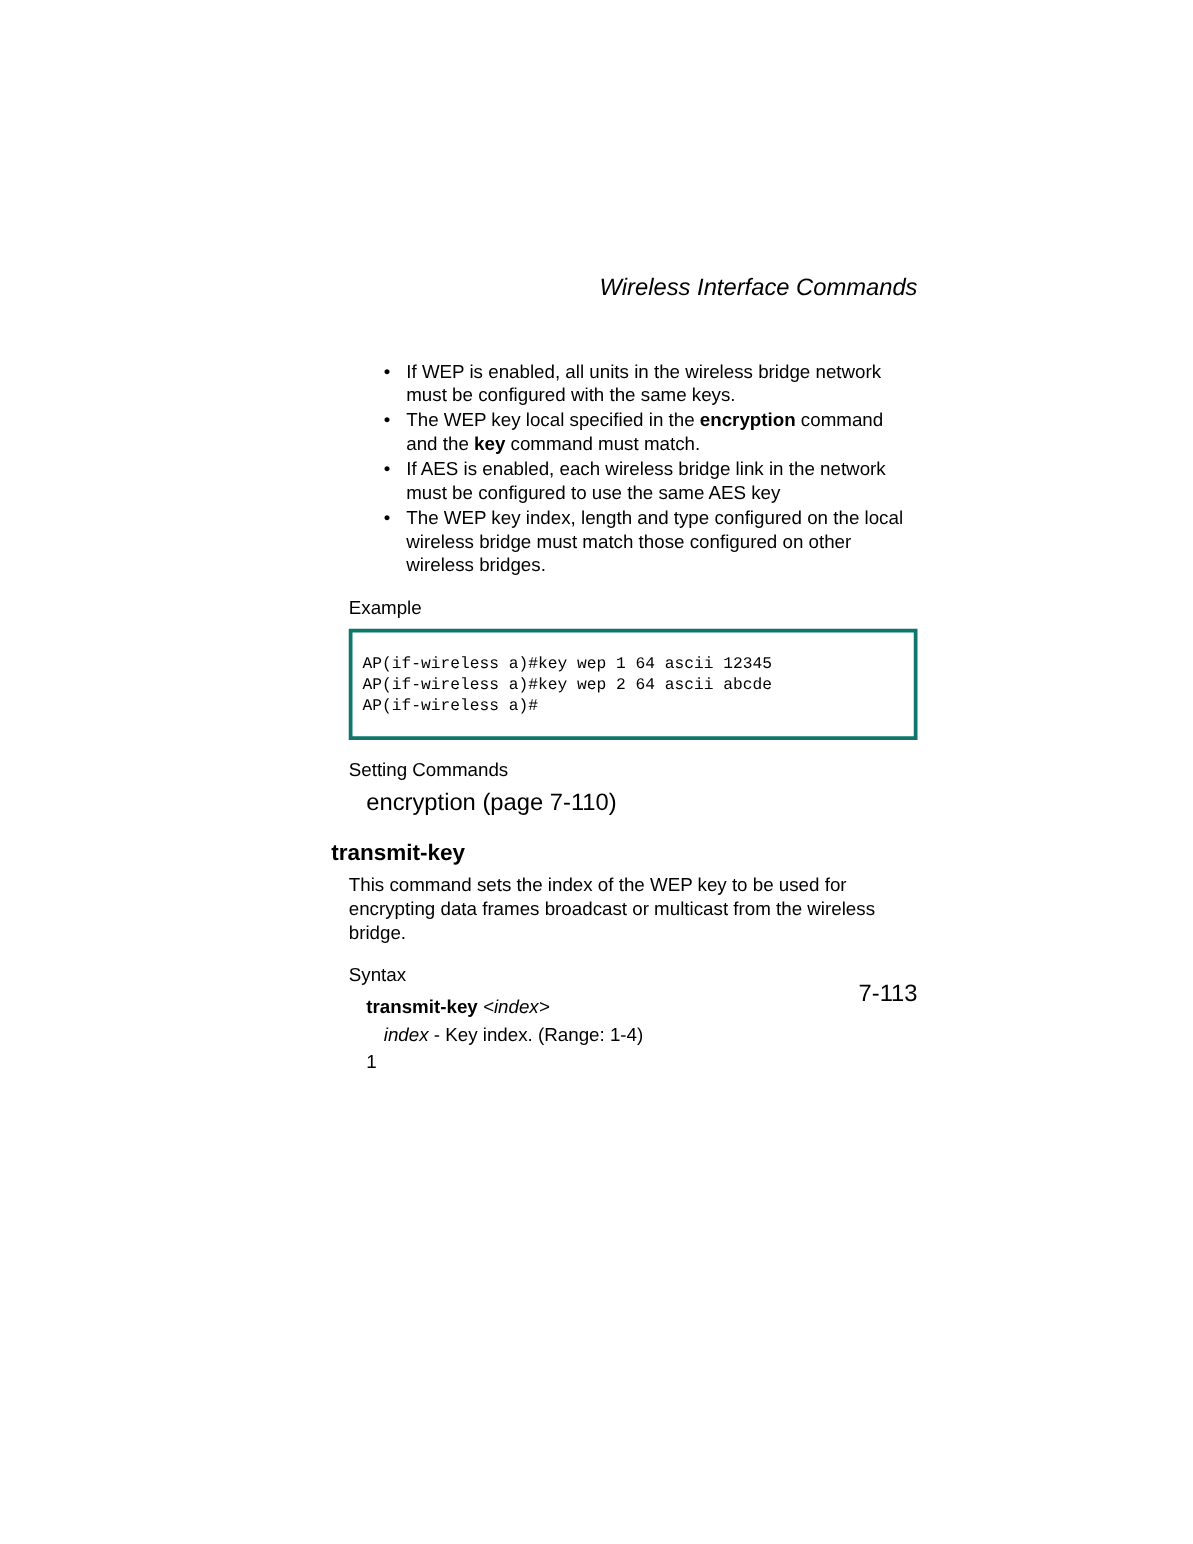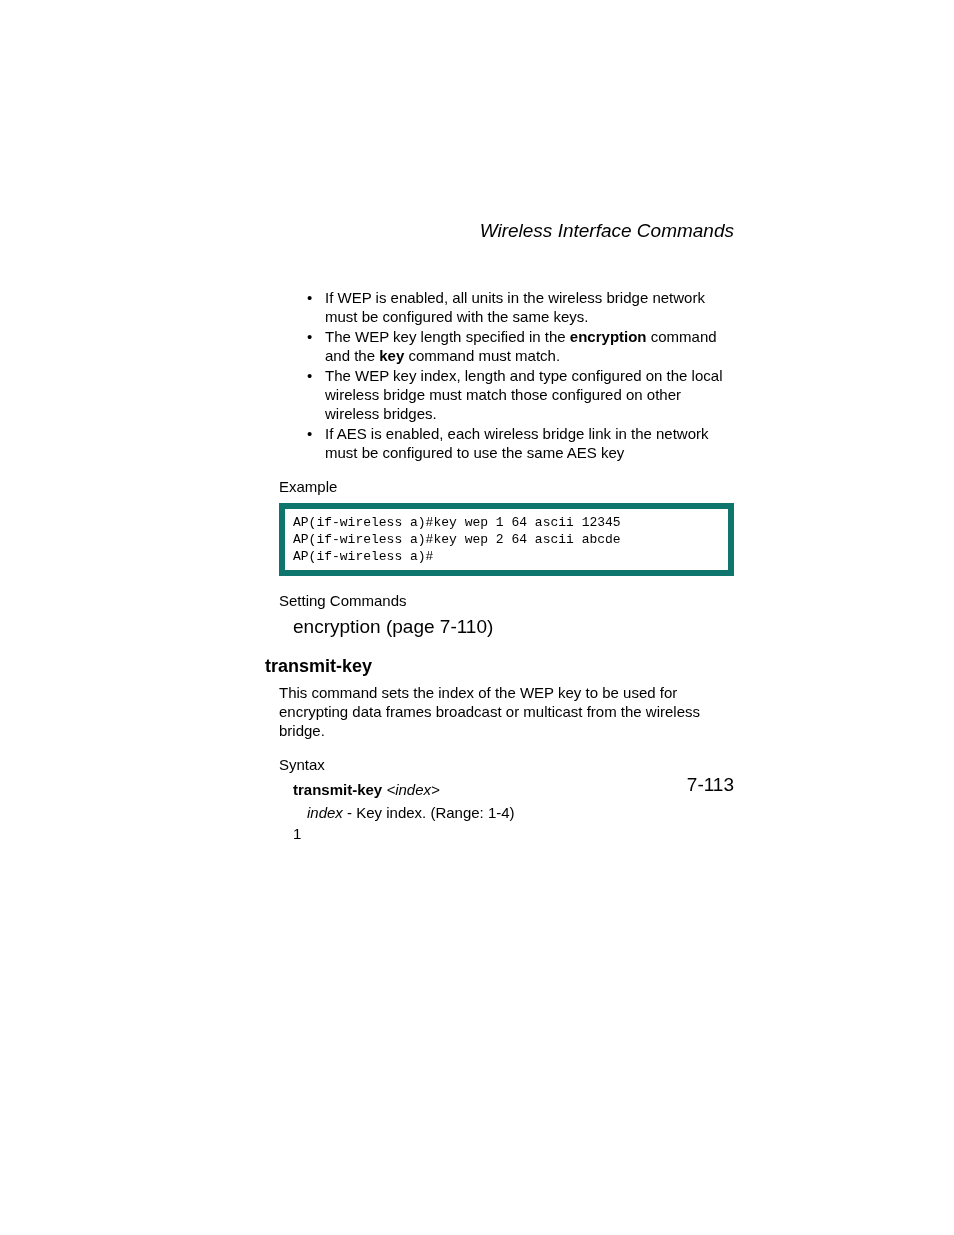--- a/index.html
+++ b/index.html
@@ -40,23 +40,23 @@
     left: -6px;
     top: 0;
   }
   .bold { font-weight: bold; }
   .section-heading {
     font-weight: normal;
     font-size: 15px;
     margin: 16px 0 8px 14px;
   }
   .code-box {
-    border: 6px solid #0f766e;
+    border: 3px solid #0f766e;
     margin: 6px 0 16px 14px;
-    padding: 5px 8px;
+    padding: 16px 8px;
     font-family: "Courier New", Courier, monospace;
     font-size: 13px;
     line-height: 17px;
     white-space: pre;
   }
   .indented-para {
     margin: 4px 0 0 28px;
     font-size: 19px;
     line-height: 19px;
   }
@@ -80,38 +80,38 @@
     margin: 6px 0 4px 42px;
     font-size: 15px;
   }
   .syntax-desc .ital { font-style: italic; }
   .default-val {
     margin: 4px 0 0 28px;
     font-size: 15px;
   }
   .page-number {
     position: absolute;
-    bottom: 181px;
+    bottom: 170px;
     right: 220px;
     font-size: 19px;
     text-align: right;
   }
 </style>
 </head>
 <body>
 
 <div class="page">
 
   <div class="header-title">Wireless Interface Commands</div>
 
   <ul class="bullets">
     <li><span>If WEP is enabled, all units in the wireless bridge network must be configured with the same keys.</span></li>
-    <li><span>The WEP key length specified in the </span><span class="bold">encryption</span><span> command and the </span><span class="bold">key</span><span> command must match.</span></li>
+    <li><span>The WEP key local specified in the </span><span class="bold">encryption</span><span> command and the </span><span class="bold">key</span><span> command must match.</span></li>
+    <li><span>If AES is enabled, each wireless bridge link in the network must be configured to use the same AES key</span></li>
     <li><span>The WEP key index, length and type configured on the local wireless bridge must match those configured on other wireless bridges.</span></li>
-    <li><span>If AES is enabled, each wireless bridge link in the network must be configured to use the same AES key</span></li>
   </ul>
 
   <div class="section-heading">Example</div>
   <div class="code-box">AP(if-wireless a)#key wep 1 64 ascii 12345
 AP(if-wireless a)#key wep 2 64 ascii abcde
 AP(if-wireless a)#</div>
 
   <div class="section-heading">Setting Commands</div>
   <div class="indented-para">encryption (page 7-110)</div>
 

